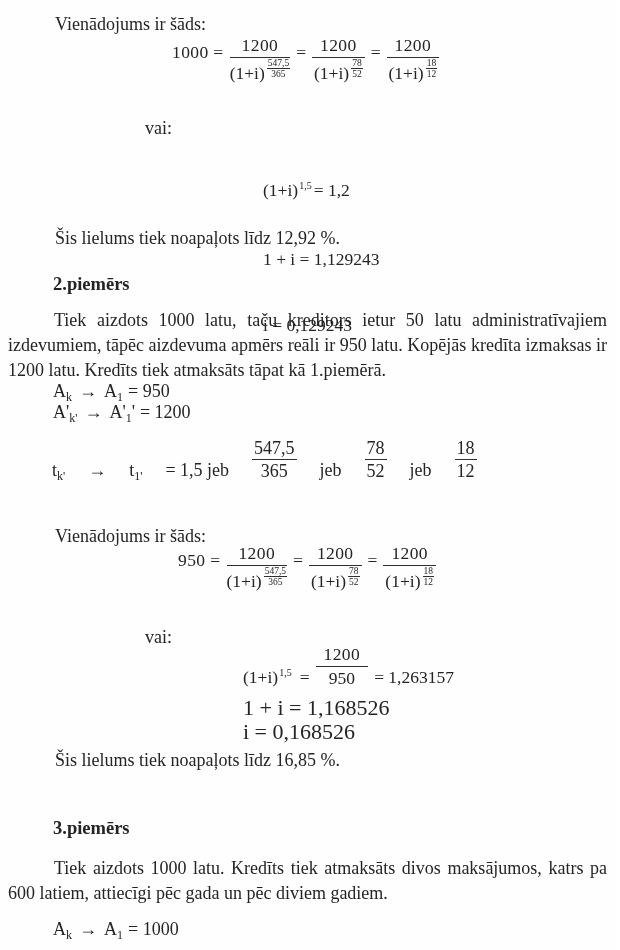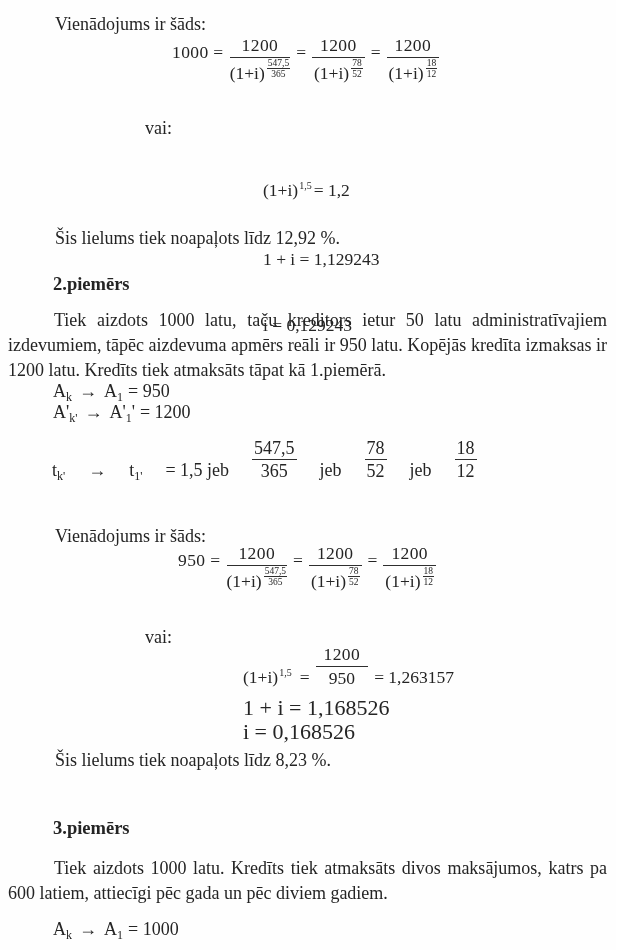--- a/index.html
+++ b/index.html
@@ -140,21 +140,21 @@
           <span class="bf-den">950</span>
         </span>
       <span class="eqs">= 1,263157</span>
     </div>
     <div class="steps">
       <div class="pline" style="margin-top:8px">1 + i = 1,168526</div>
       <div class="pline">i = 0,168526</div>
     </div>
   </div>
 
-  <div class="abs note" style="left:55px;top:750px">Šis lielums tiek noapaļots līdz 8,23 %.</div>
+  <div class="abs note" style="left:55px;top:750px">Šis lielums tiek noapaļots līdz 16,85 %.</div>
 
   <div class="abs heading" style="left:53px;top:818px">3.piemērs</div>
 
   <div class="abs para" style="left:8px;right:9px;top:856px">Tiek aizdots 1000 latu. Kredīts tiek atmaksāts divos maksājumos, katrs pa 600 latiem, attiecīgi pēc gada un pēc diviem gadiem.</div>
 
   <div class="abs aline" style="left:53px;top:919px">
     <span>A</span><span class="sb">k</span><span class="arrow">→</span><span>A</span><span class="sb">1</span><span class="rhs">= 1000</span>
   </div>
 
 </div>

